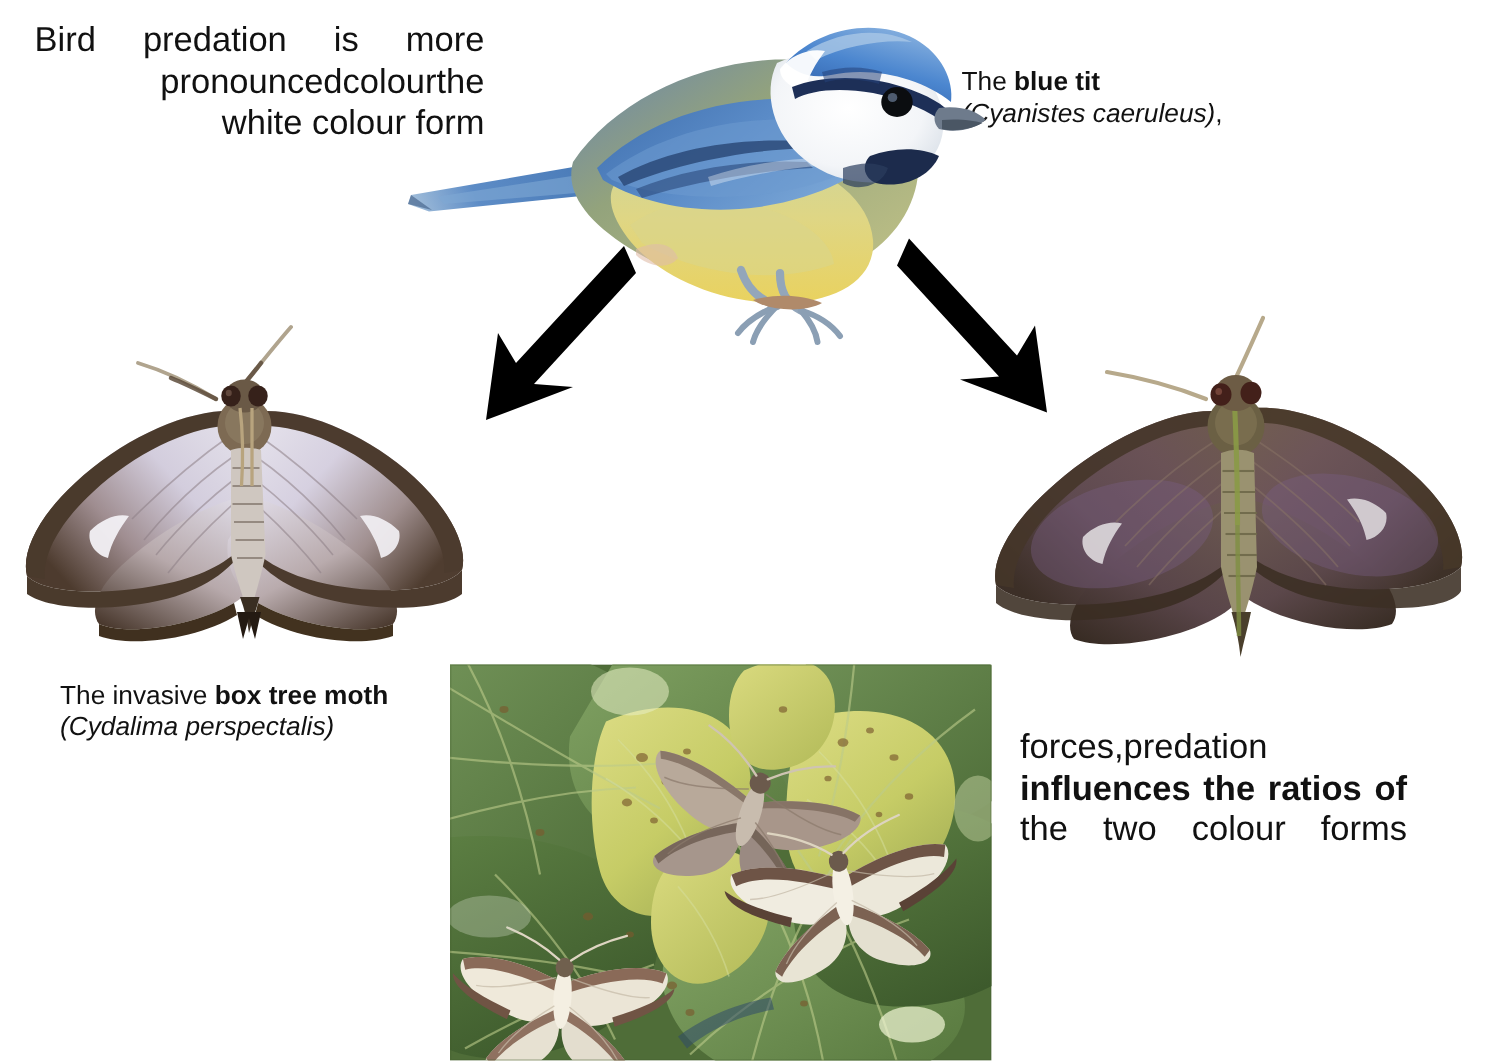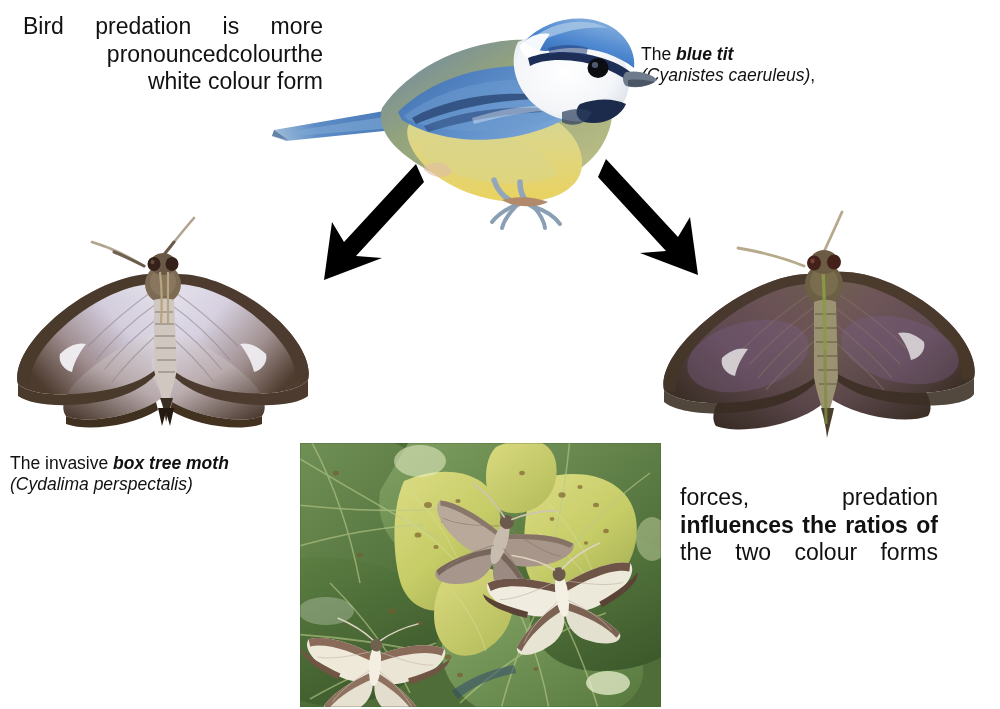--- a/index.html
+++ b/index.html
@@ -9,22 +9,22 @@
 
   
   .txt{position:absolute;font-size:23px;line-height:27.5px;color:#111;}
   #caption-predation{left:23px;top:13px;width:300px;text-align:justify;}
   #caption-predation .lastline{text-align:right;}
   #caption-together{left:680px;top:484px;width:258px;text-align:justify;}
   #caption-together .lastline{text-align:left;}
 
   .smalltxt{position:absolute;font-size:17.5px;line-height:21px;color:#111;}
   #caption-bluetit{left:641px;top:44px;width:230px;}
-  #caption-moth{left:10px;top:453px;width:300px;}
-  .b{font-weight:bold;font-style:italic;}
+  #caption-moth{left:40px;top:453px;width:300px;}
+  .b{font-weight:bold;}
   .i{font-style:italic;}
 
   
   .media{position:absolute;}
   #bird-image{left:262px;top:0px;width:380px;height:240px;}
   #moth-white-image{left:8px;top:212px;width:312px;height:232px;}
   #moth-dark-image{left:638px;top:210px;width:348px;height:236px;}
   #leaf-photo{left:300px;top:443px;width:361px;height:264px;}
   #arrow-left{left:312px;top:160px;width:112px;height:122px;}
   #arrow-right{left:598px;top:155px;width:112px;height:122px;}
@@ -576,21 +576,21 @@
       </g>
     </svg>
   </div>
 
   <div class="smalltxt" id="caption-moth">
     <div><span>The invasive </span><span class="b">box tree moth</span></div>
     <div class="i">(Cydalima perspectalis)</div>
   </div>
 
   <div class="txt" id="caption-together">
-    <div style="display: flex; justify-content: space-between; gap: 32px;">
+    <div style="display: flex; justify-content: flex-start;">
         <span>forces,</span>
         <span>predation</span>
       </div>
     <div style="display: flex; justify-content: space-between; font-weight: bold;">
         <span>influences</span>
         <span>the</span>
         <span>ratios</span>
         <span>of</span>
       </div>
     <div style="display: flex; justify-content: space-between;">

